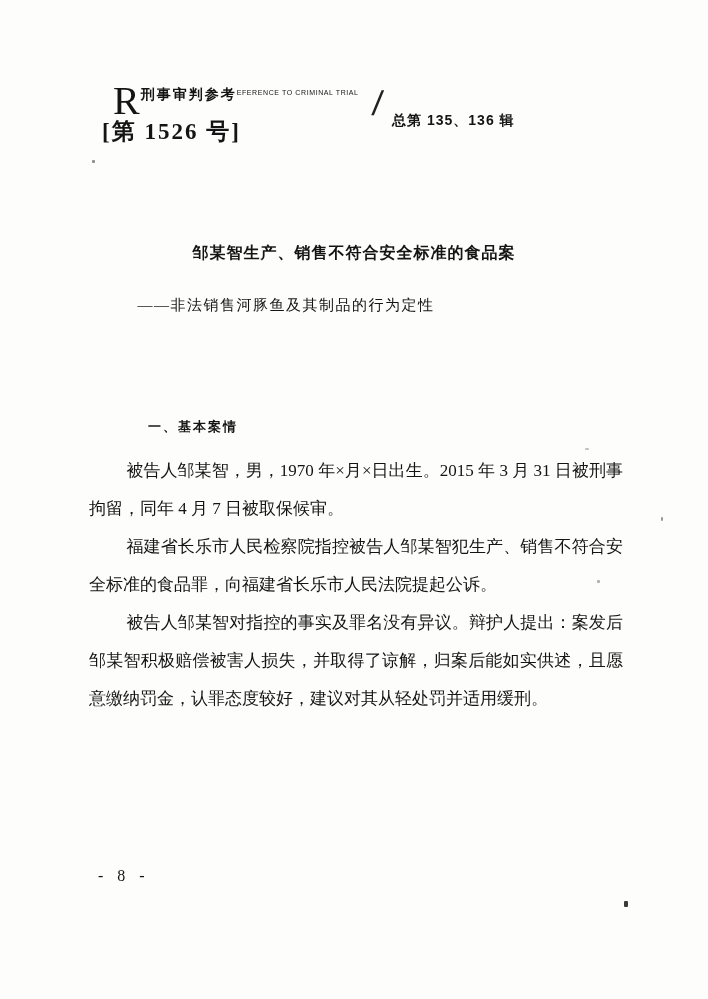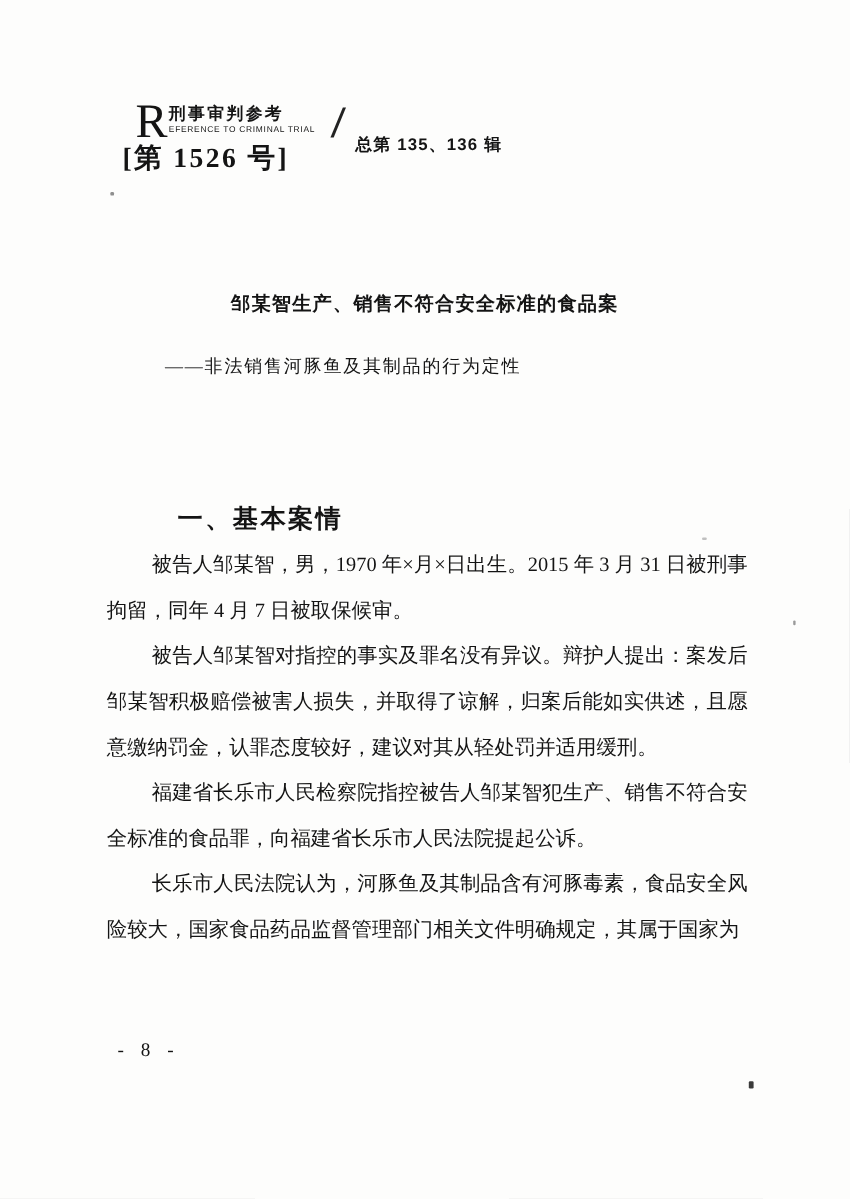--- a/index.html
+++ b/index.html
@@ -31,21 +31,20 @@
   }
   .logo-r {
     font-family: "Liberation Serif", serif;
     font-size: 40px;
     line-height: 34px;
     font-weight: 400;
     letter-spacing: 0;
   }
   .logo-text {
     display: flex;
-    flex-direction: column;
     margin-left: 1px;
     margin-top: 2px;
   }
   .logo-cn {
     font-family: "Liberation Sans", sans-serif;
     font-weight: 700;
     font-size: 14px;
     line-height: 16px;
     letter-spacing: 2px;
     white-space: nowrap;
@@ -111,21 +110,21 @@
     letter-spacing: 1.5px;
     white-space: nowrap;
   }
   
   .section-heading {
     position: absolute;
     top: 418px;
     left: 148px;
     font-family: "Liberation Sans", sans-serif;
     font-weight: 700;
-    font-size: 21px;
+    font-size: 13px;
     letter-spacing: 2px;
     white-space: nowrap;
     text-align: center;
   }
   
   .body-text {
     position: absolute;
     top: 452px;
     left: 89px;
     width: 534px;
@@ -175,23 +174,22 @@
 
   <div class="case-number">[第 1526 号]</div>
 
   <div class="case-title">邹某智生产、销售不符合安全标准的食品案</div>
   <div class="case-subtitle">——非法销售河豚鱼及其制品的行为定性</div>
 
   <div class="section-heading">一、基本案情</div>
 
   <div class="body-text">
     <p>被告人邹某智，男，1970 年×月×日出生。2015 年 3 月 31 日被刑事拘留，同年 4 月 7 日被取保候审。</p>
+    <p>福建省长乐市人民检察院指控被告人邹某智犯生产、销售不符合安全标准的食品罪，向福建省长乐市人民法院提起公诉。</p>
     <p>被告人邹某智对指控的事实及罪名没有异议。辩护人提出：案发后邹某智积极赔偿被害人损失，并取得了谅解，归案后能如实供述，且愿意缴纳罚金，认罪态度较好，建议对其从轻处罚并适用缓刑。</p>
-    <p>福建省长乐市人民检察院指控被告人邹某智犯生产、销售不符合安全标准的食品罪，向福建省长乐市人民法院提起公诉。</p>
-    <p>长乐市人民法院认为，河豚鱼及其制品含有河豚毒素，食品安全风险较大，国家食品药品监督管理部门相关文件明确规定，其属于国家为</p>
   </div>
 
   <div class="page-number">- 8 -</div>
 
 <div class="scan-artifact" style="left: 661px; top: 517px; width: 2px; height: 4px; background: rgb(154, 154, 154);"></div>
     <div class="scan-artifact" style="left: 597px; top: 580px; width: 3px; height: 3px; background: rgb(176, 176, 176);"></div>
     <div class="scan-artifact" style="left: 624px; top: 901px; width: 4px; height: 6px; background: rgb(58, 58, 58);"></div>
     <div class="scan-artifact" style="left: 92px; top: 160px; width: 3px; height: 3px; background: rgb(143, 143, 143);"></div>
     <div class="scan-artifact" style="left: 585px; top: 448px; width: 4px; height: 2px; background: rgb(192, 192, 192);"></div>
   </div>

